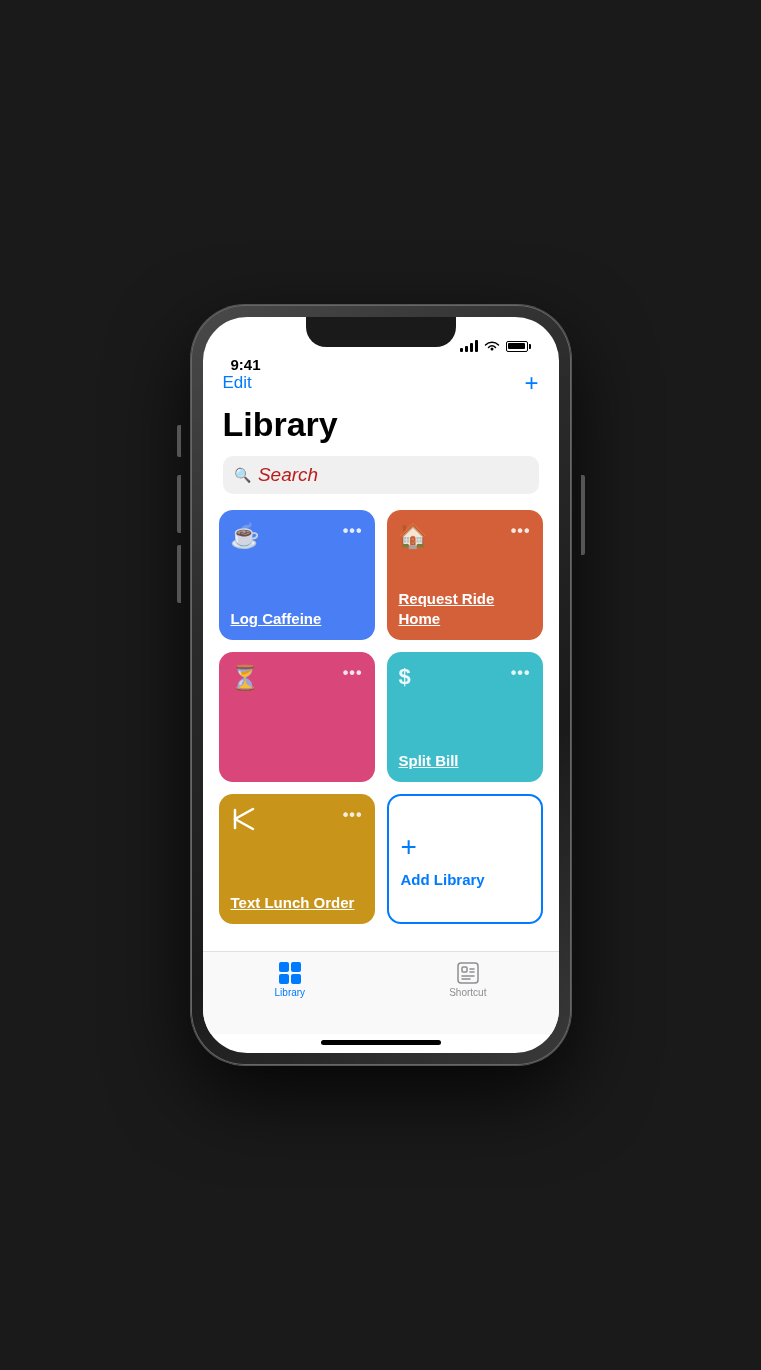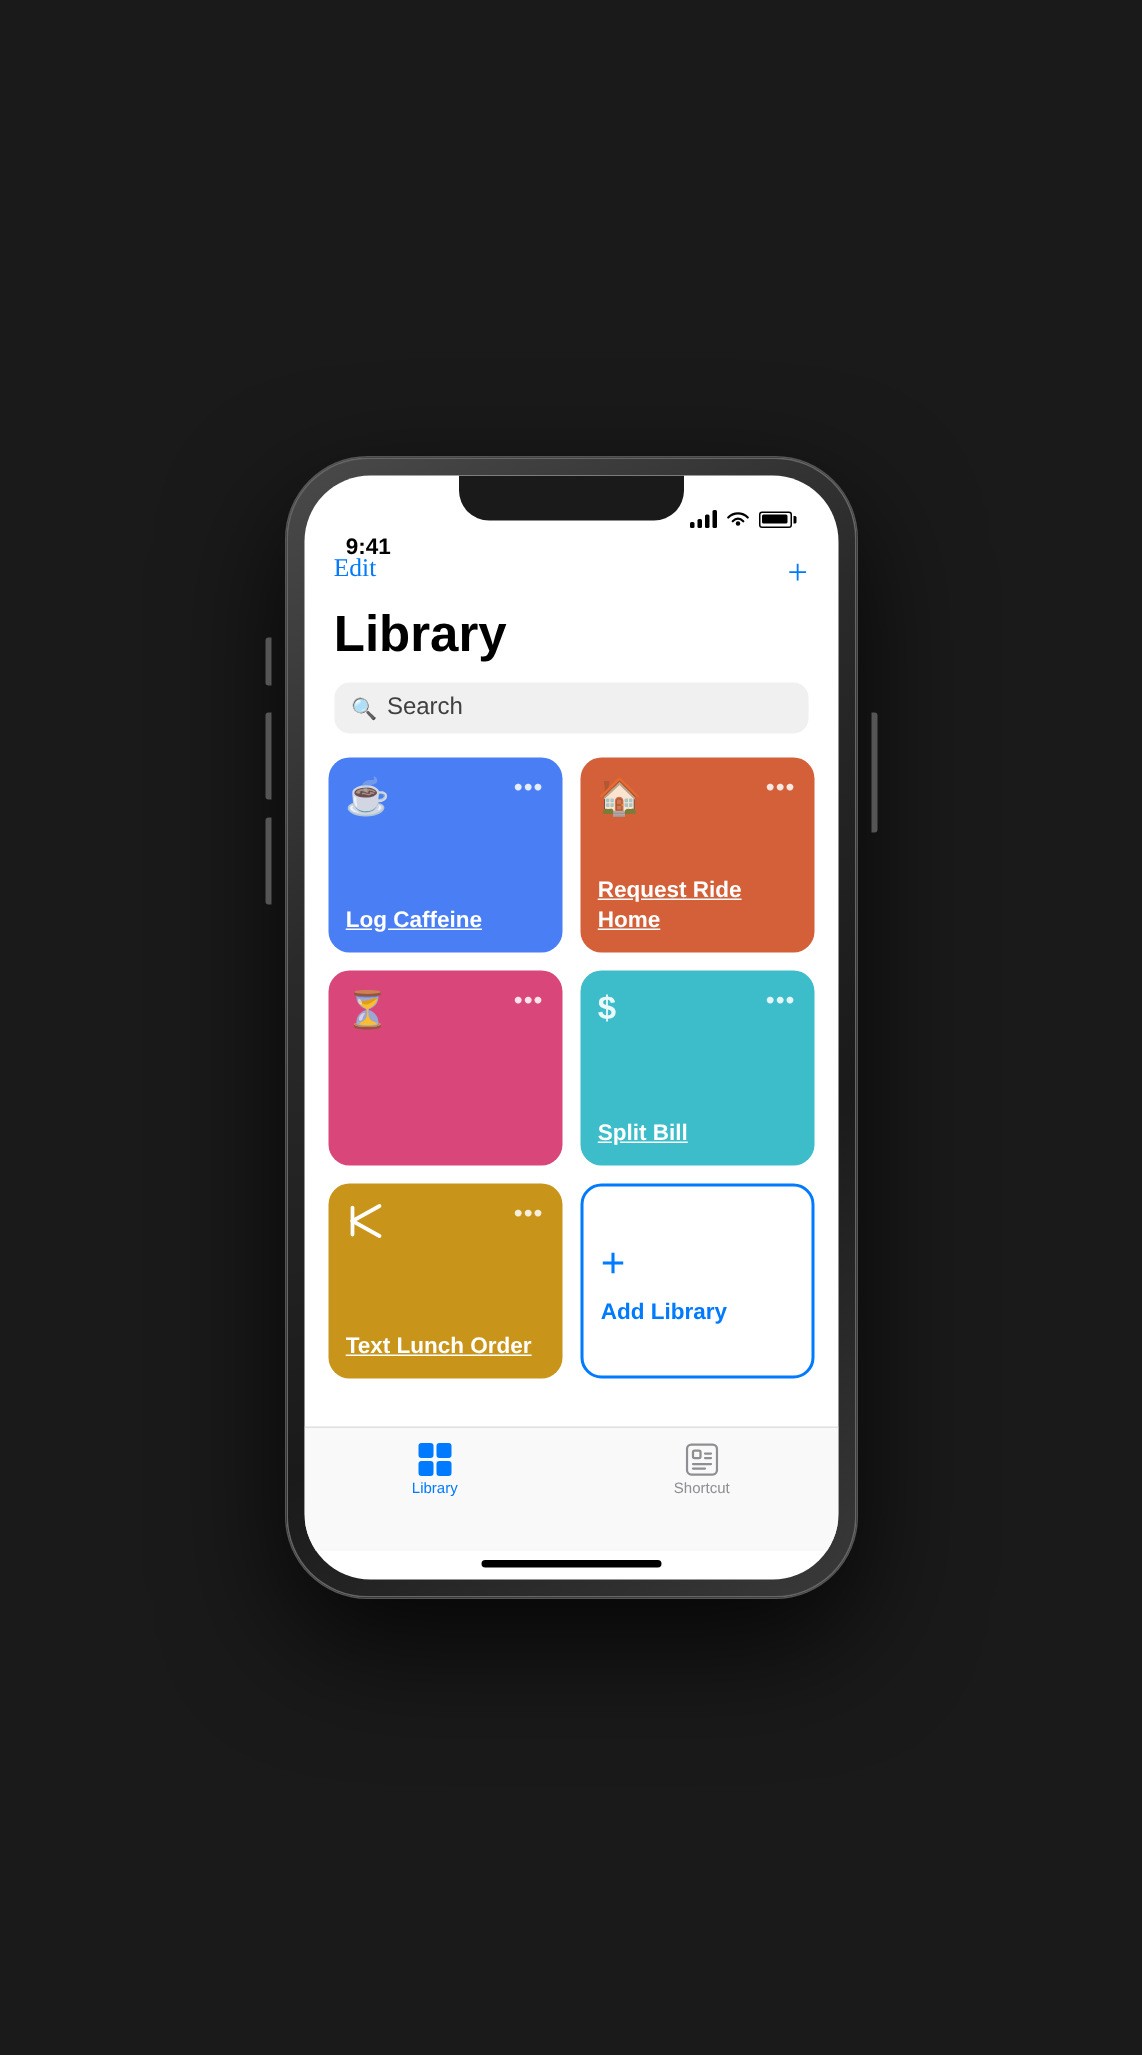--- a/index.html
+++ b/index.html
@@ -112,23 +112,22 @@
       height: calc(100% - 44px);
       overflow: hidden;
       display: flex;
       flex-direction: column;
     }
 
     
     .nav-header {
       display: flex;
       justify-content: space-between;
-      align-items: flex-start;
+      align-items: center;
       padding: 8px 20px 4px;
-      font-family: Liberation Serif, serif;
     }
 
     .nav-edit {
       font-size: 17px;
       color: #007AFF;
       cursor: pointer;
     }
 
     .nav-plus {
       font-size: 24px;
@@ -158,22 +157,23 @@
       align-items: center;
       gap: 6px;
     }
 
     .search-icon-wrap {
       color: #8e8e93;
       font-size: 14px;
     }
 
     .search-text {
-      font-size: 16px;
-      color: #404040;
+      font-size: 19px;
+      color: #b91c1c;
+      font-style: italic;
     }
 
     
     .shortcuts-grid {
       display: grid;
       grid-template-columns: 1fr 1fr;
       gap: 12px;
       padding: 0 16px;
       flex: 1;
     }

